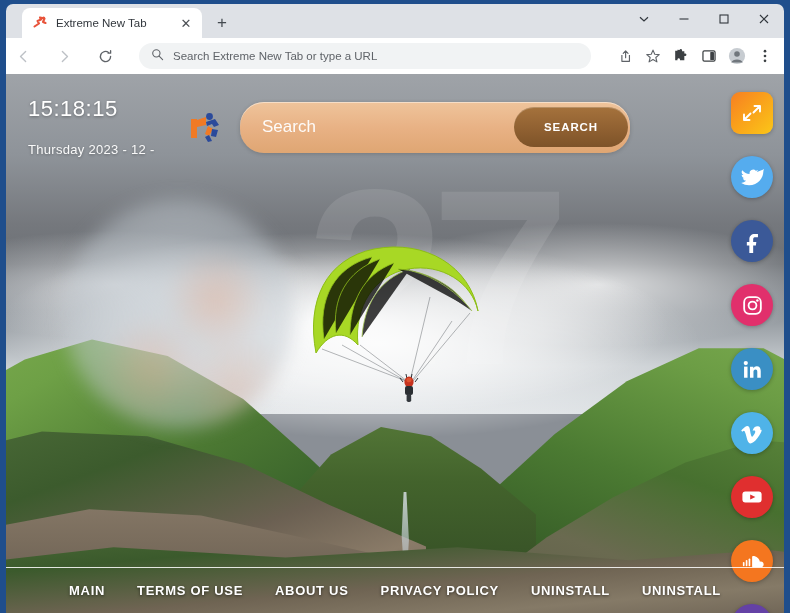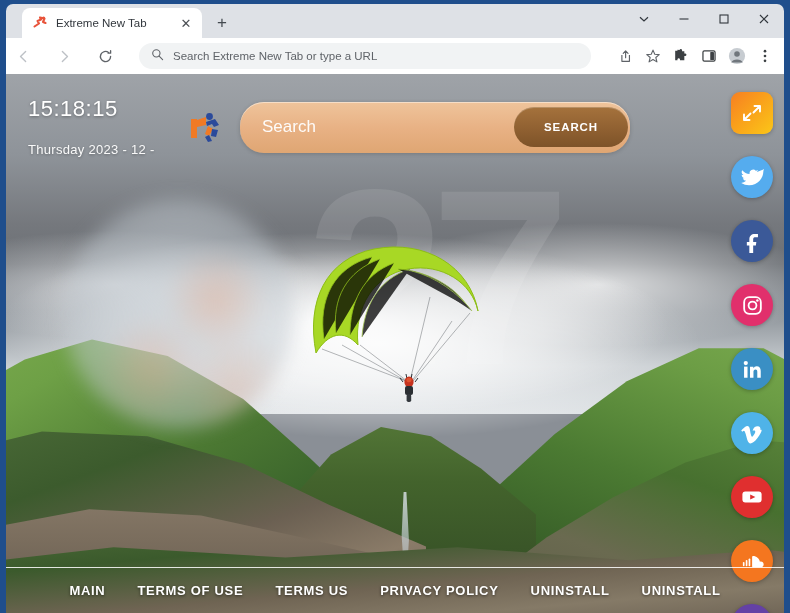--- a/index.html
+++ b/index.html
@@ -587,20 +587,20 @@
       </div>
 
       <div class="soc" style="background:#6441a5">
         
       </div>
     </div>
 
     <div id="footer">
       <a href="#">MAIN</a>
       <a href="#">TERMS OF USE</a>
-      <a href="#">TERMS US</a>
+      <a href="#">ABOUT US</a>
       <a href="#">PRIVACY POLICY</a>
       <a href="#">UNINSTALL</a>
       <a href="#">UNINSTALL</a>
     </div>
 
   </div>
 </div>
 
 </body></html>

